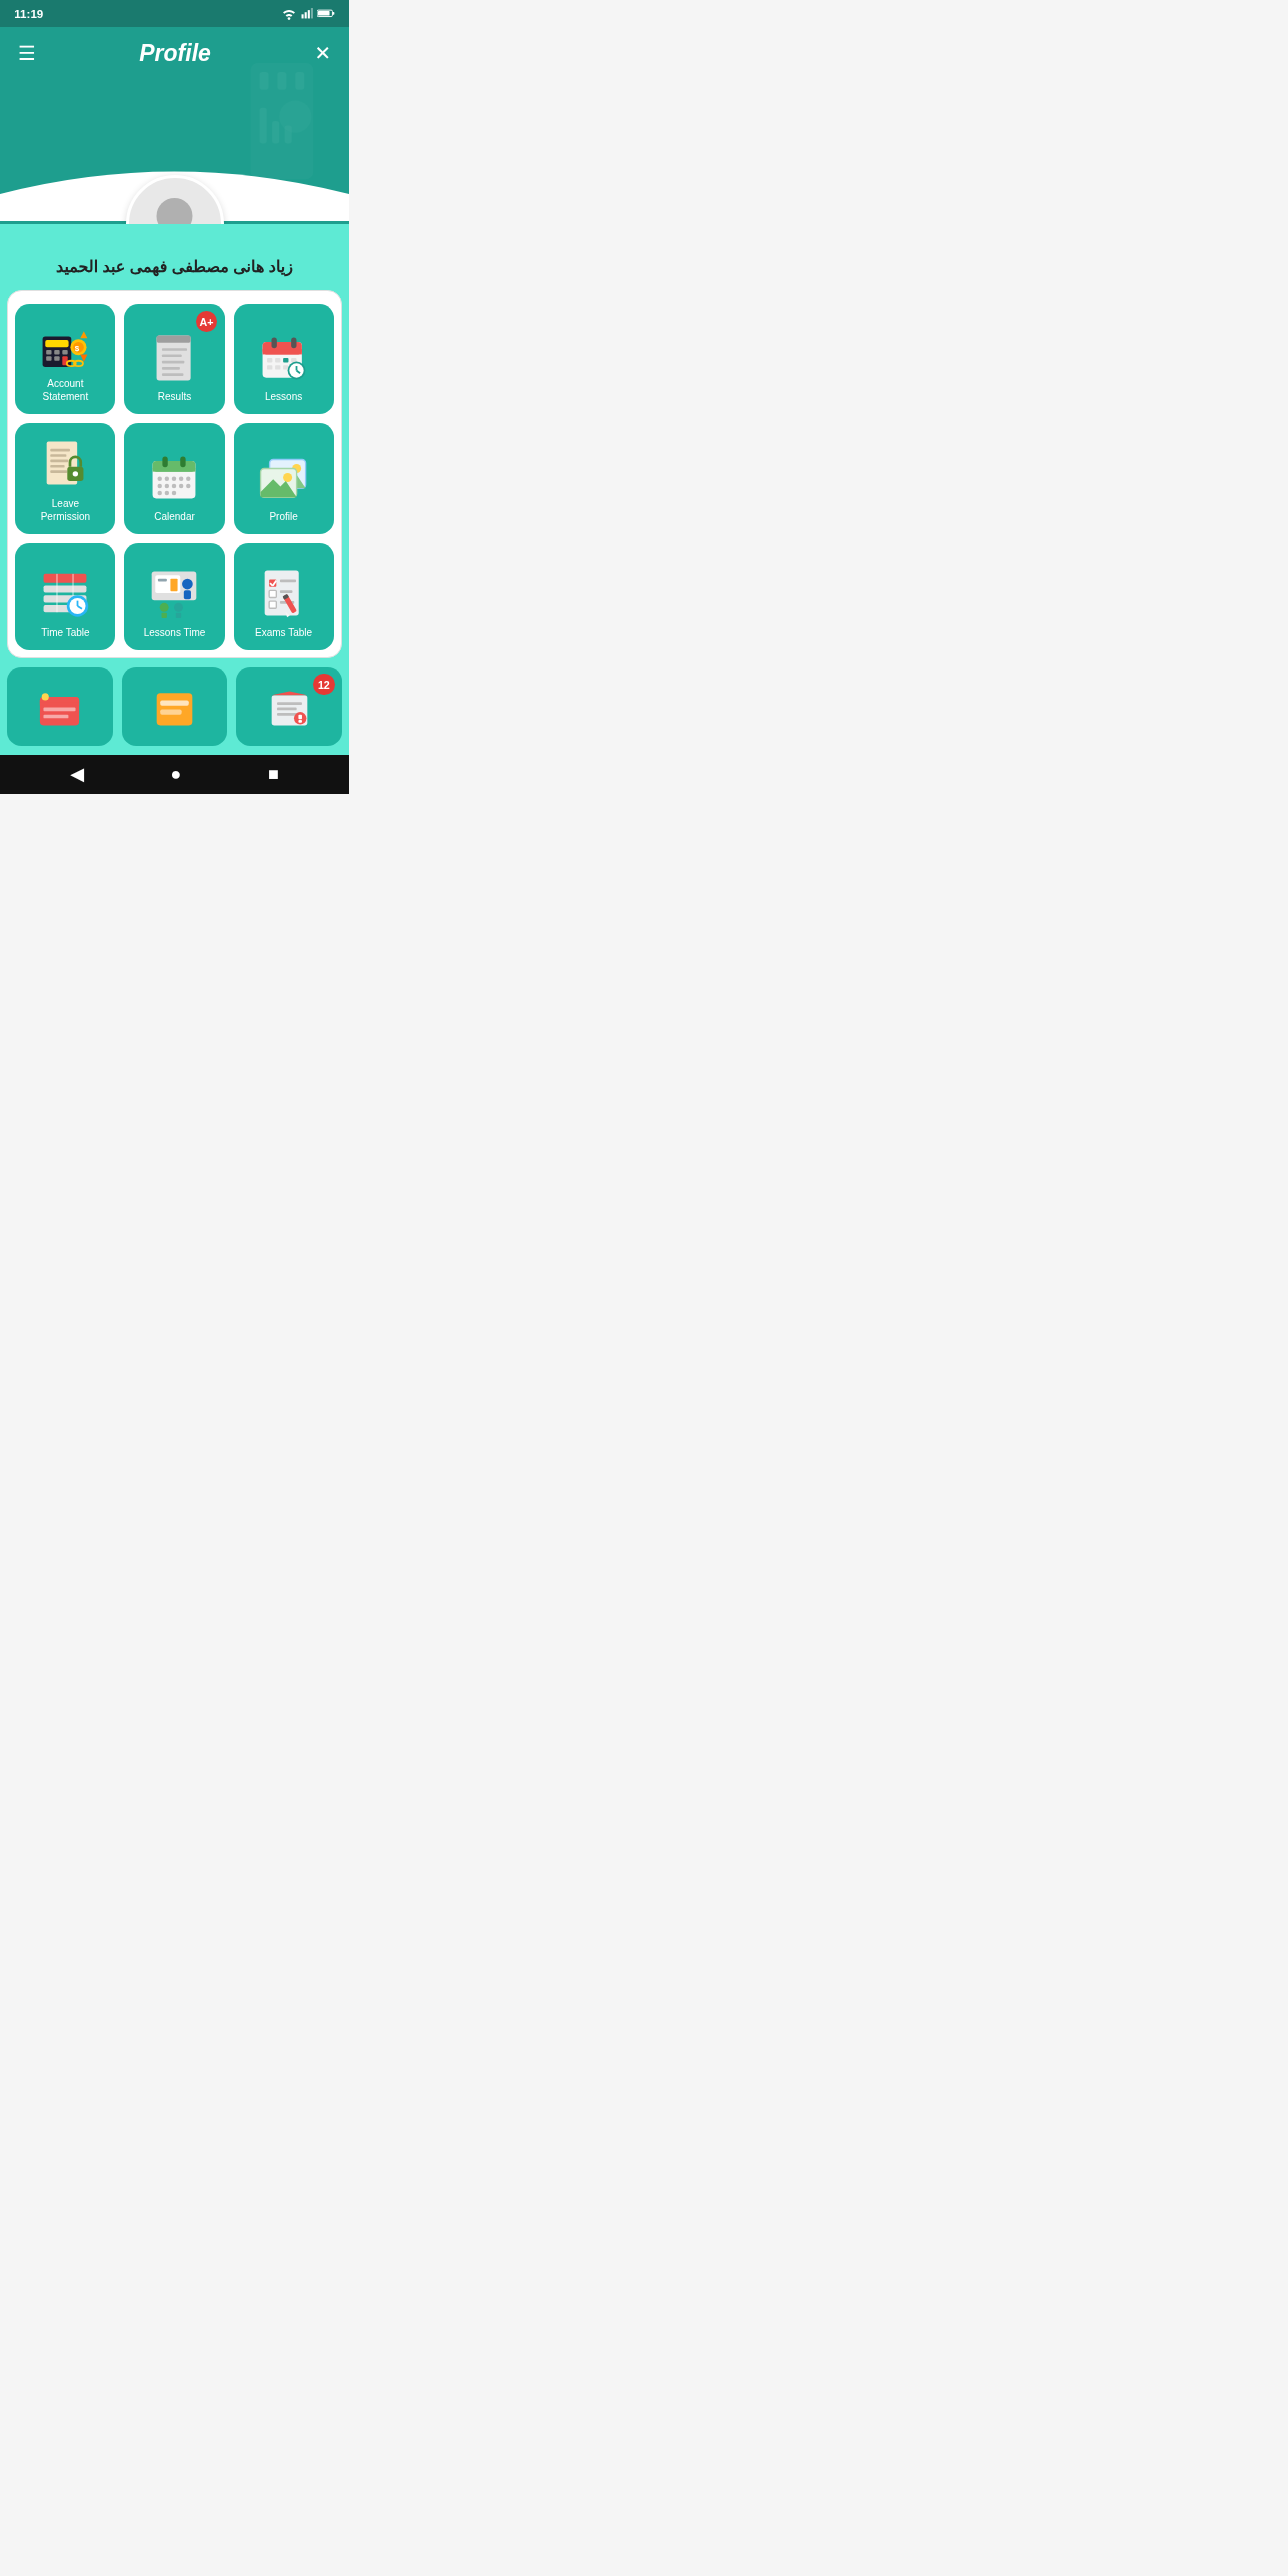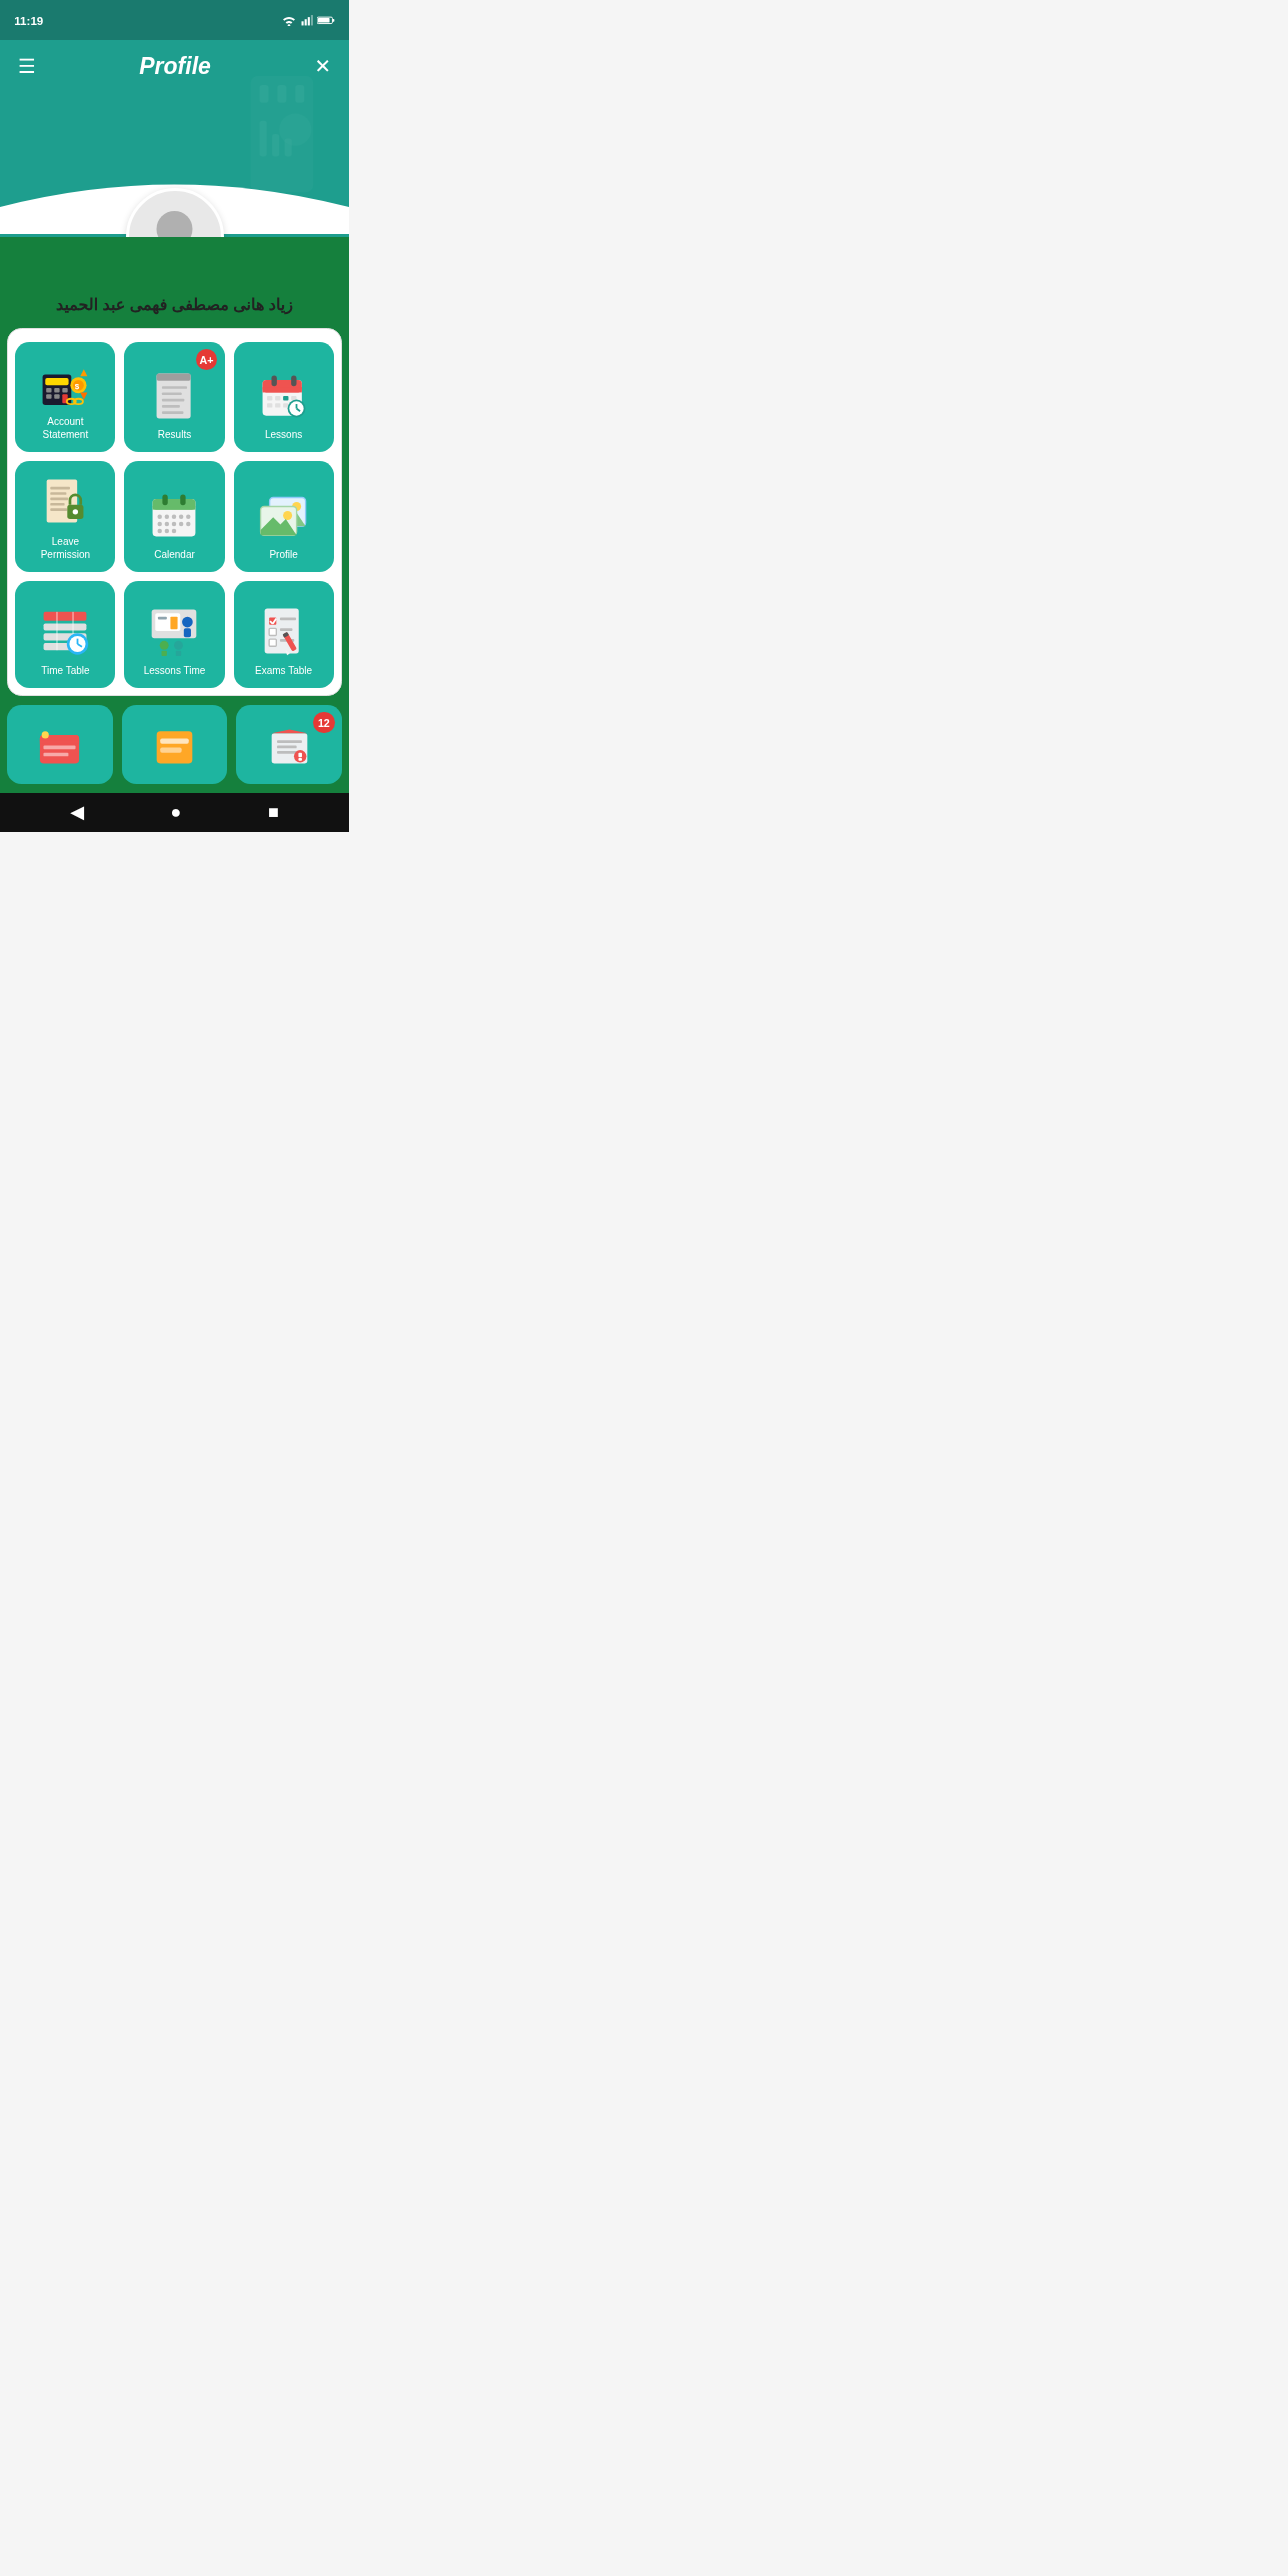--- a/index.html
+++ b/index.html
@@ -16,21 +16,21 @@
     
     .status-bar {
       background: #1a7a6e;
       color: white;
       font-size: 11.6px;
       font-weight: bold;
       padding: 5.4px 14.3px;
       display: flex;
       justify-content: space-between;
       align-items: center;
-      height: 40px;
+      height: 27px;
     }
     .status-icons {
       display: flex;
       align-items: center;
       gap: 3.6px;
     }
 
     
     .header {
       background: #1e9e8e;
@@ -93,23 +93,23 @@
       border: 3.6px solid white;
       display: flex;
       align-items: flex-end;
       justify-content: center;
       overflow: hidden;
       box-shadow: 0 1.8px 7.2px rgba(0,0,0,0.15);
     }
 
     
     .content {
-      background: #15803d;
+      background: #5eead4;
       margin-top: 0;
-      padding-top: 58px;
+      padding-top: 33px;
       padding-bottom: 9px;
       text-align: center;
     }
 
     .user-name {
       font-size: 16px;
       font-weight: bold;
       color: #222;
       direction: rtl;
       margin-bottom: 14.3px;

